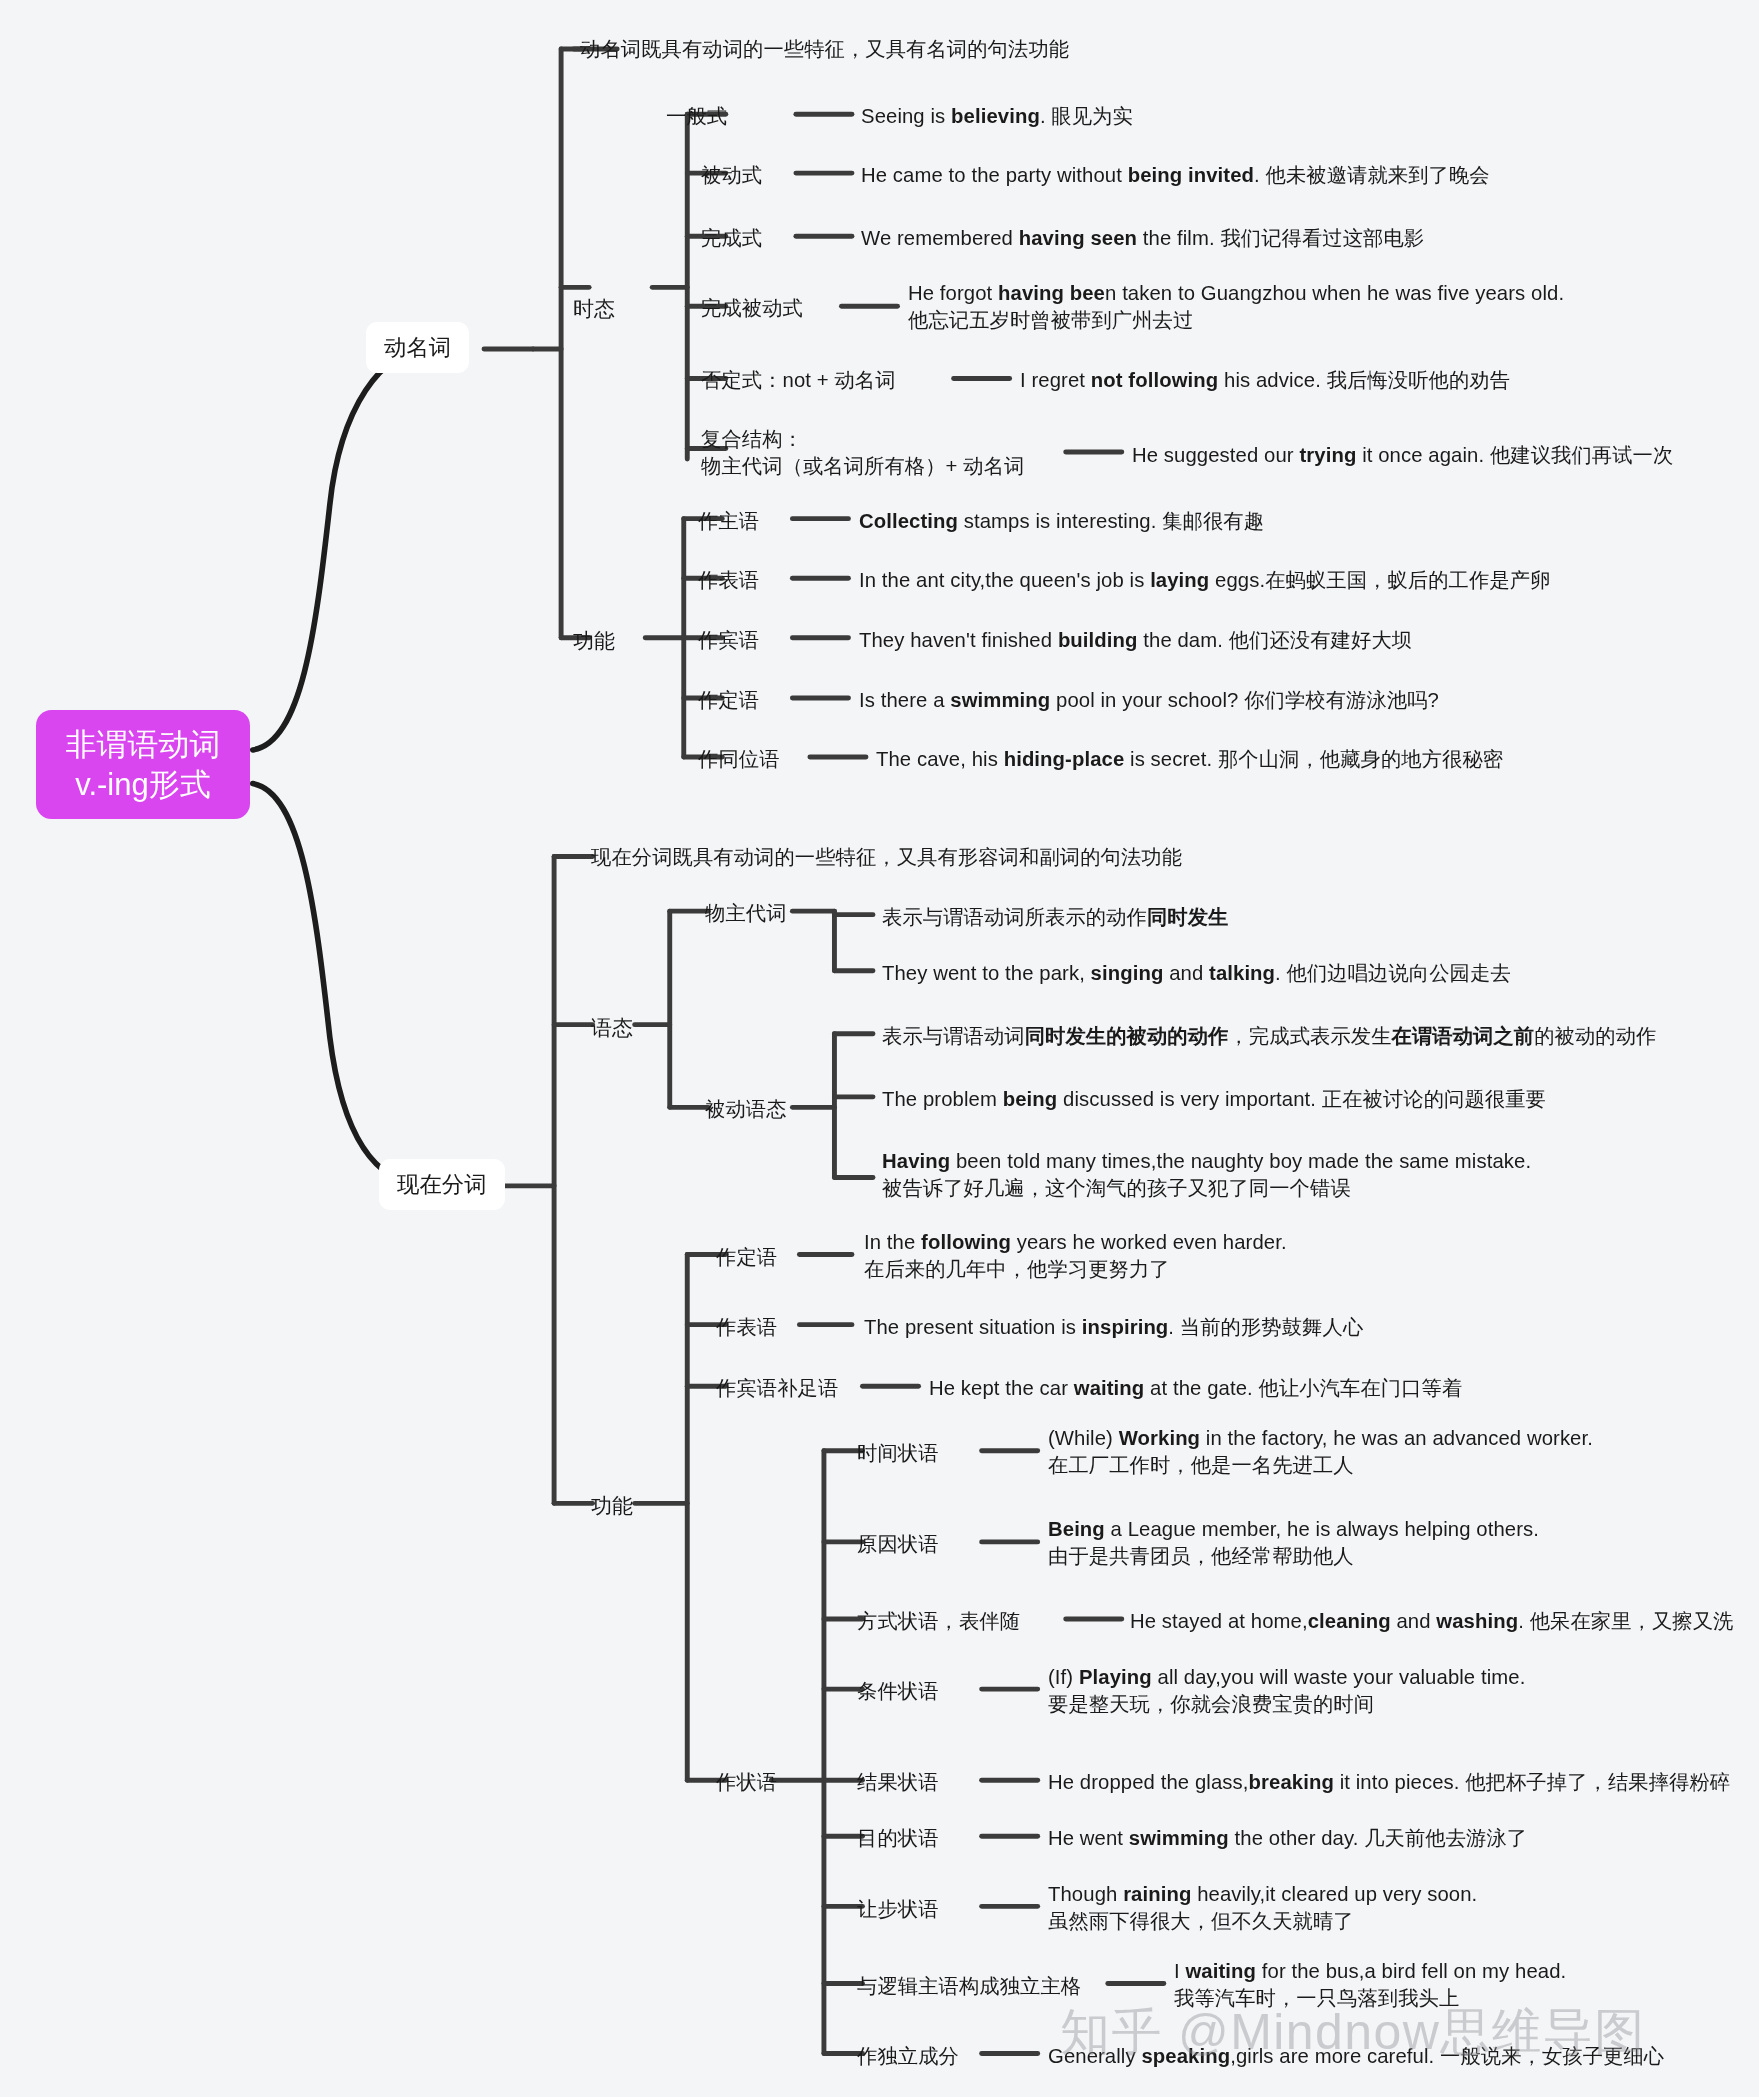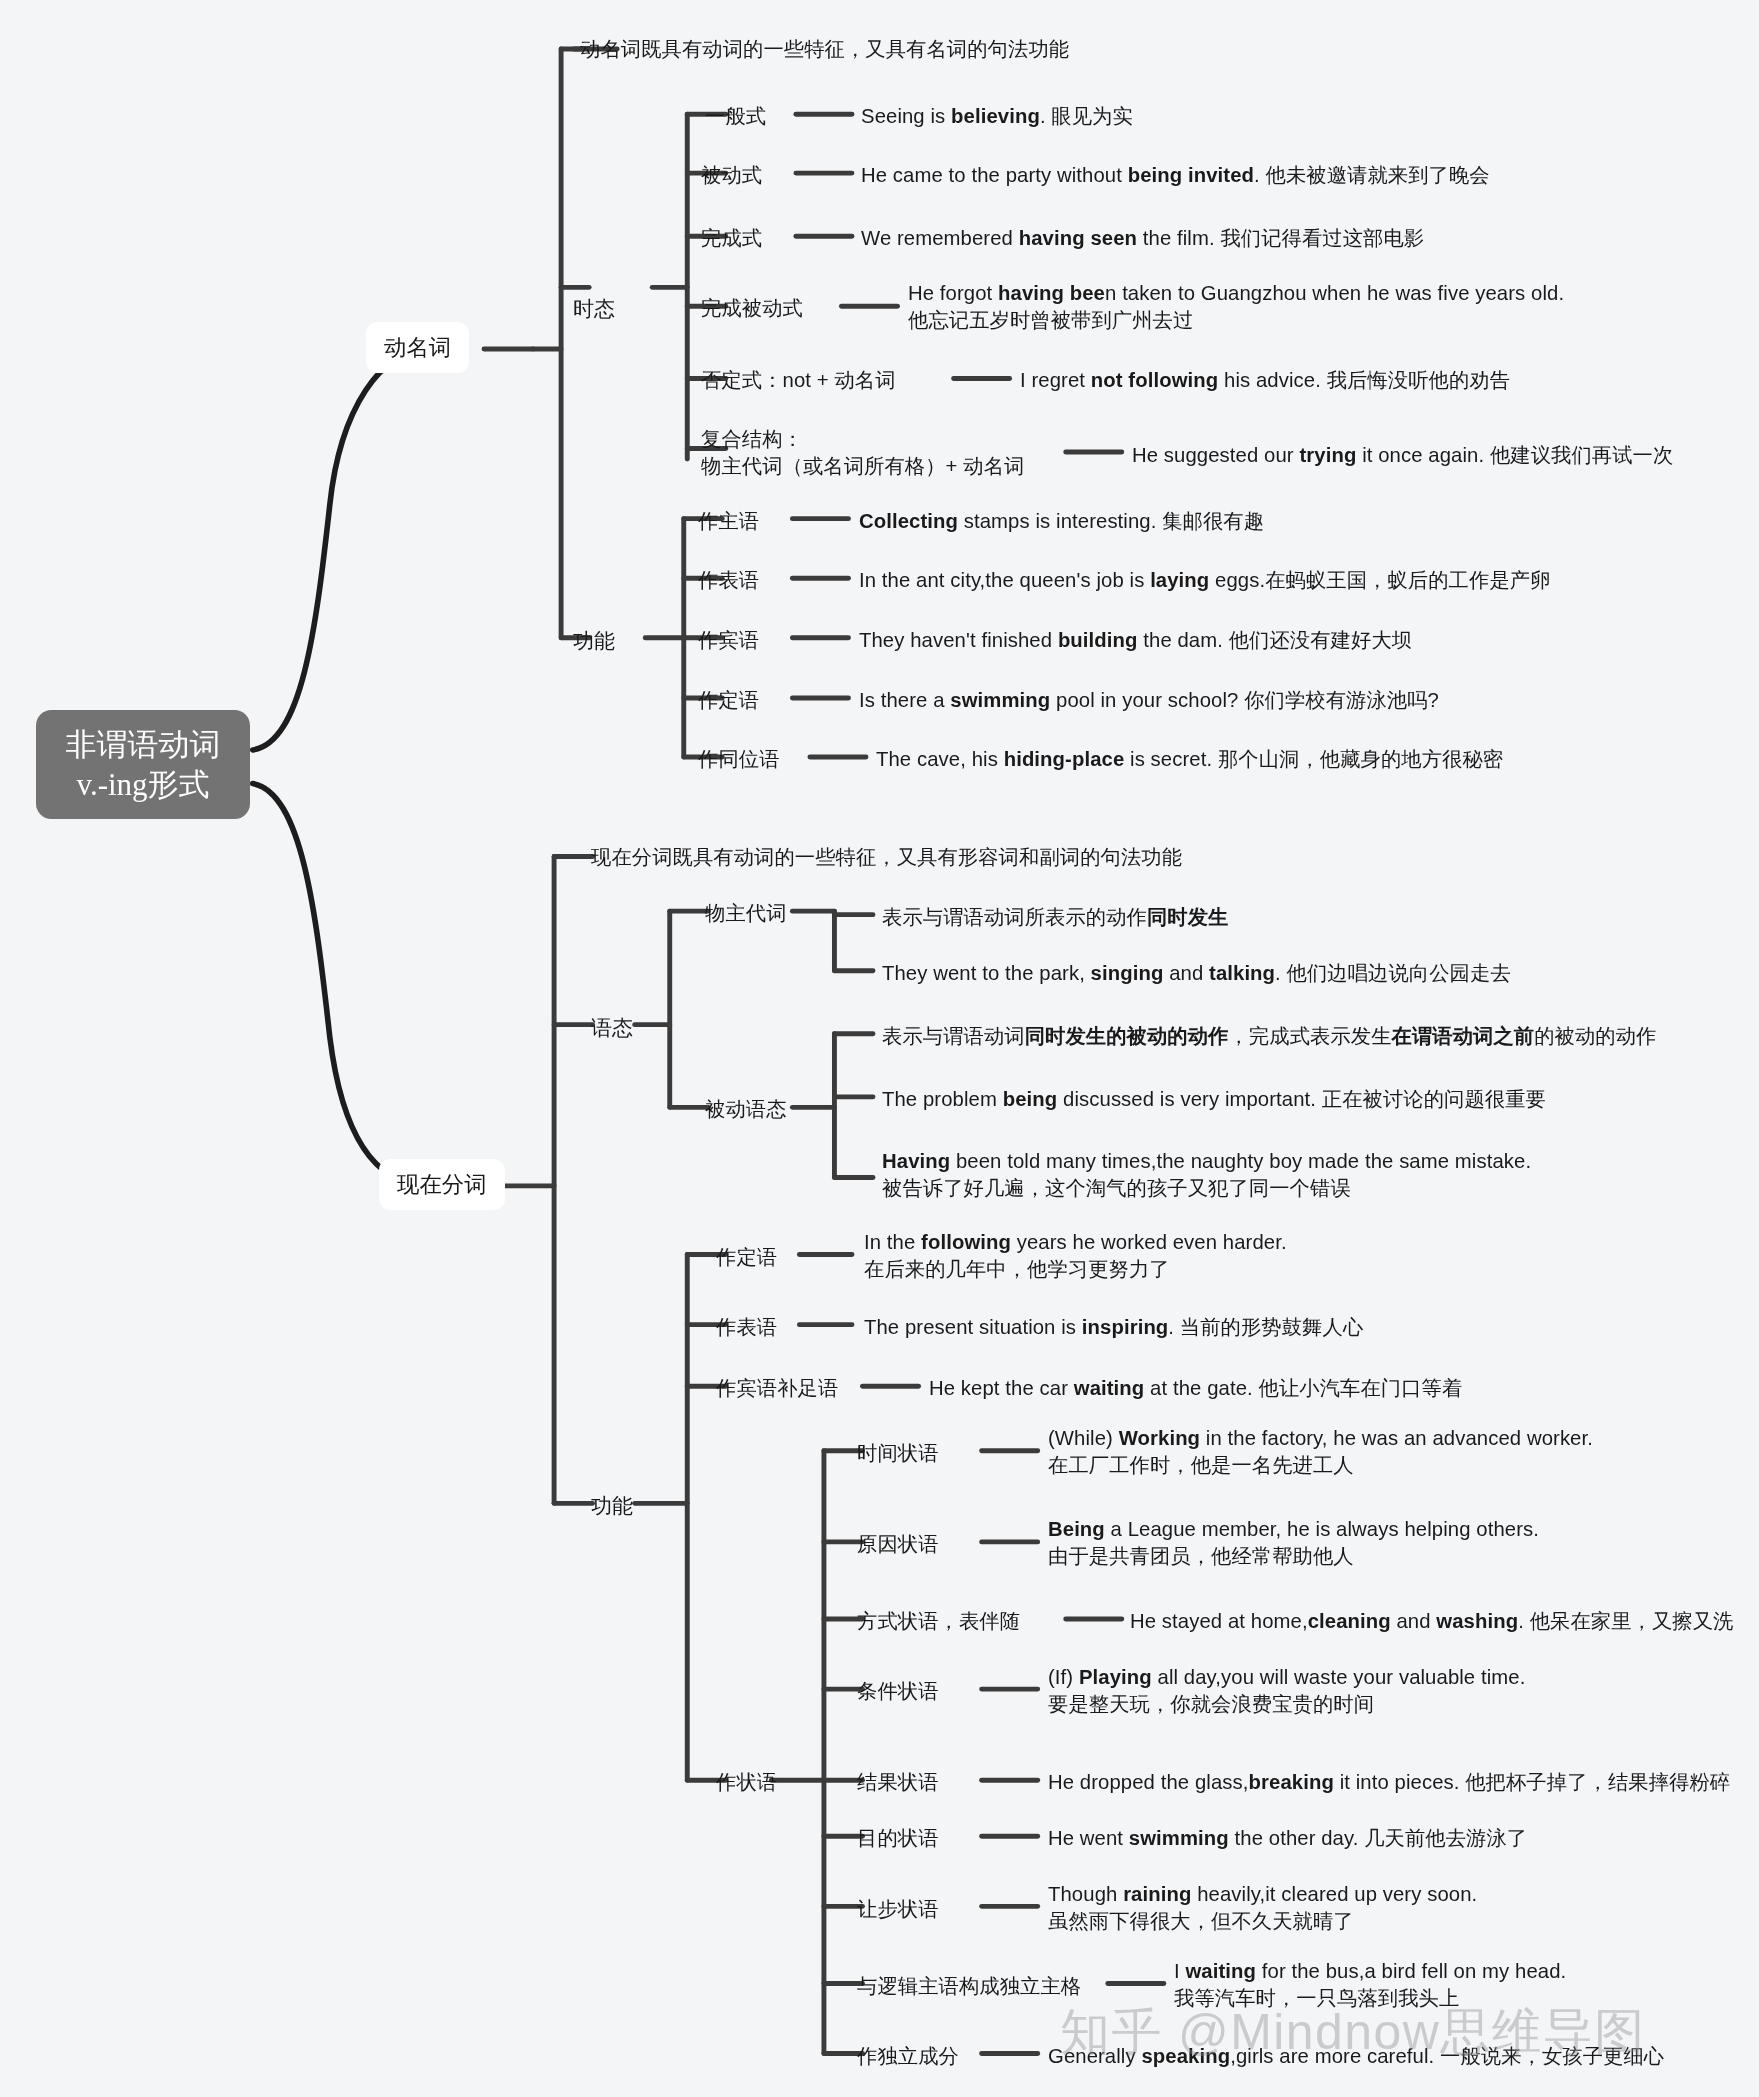--- a/index.html
+++ b/index.html
@@ -168,31 +168,31 @@
     <line x1="1400" y1="2200" x2="1480" y2="2200"></line>
     <line x1="1520" y1="2310" x2="1600" y2="2310"></line>
     <line x1="1400" y1="2410" x2="1480" y2="2410"></line>
     <line x1="1400" y1="2540" x2="1480" y2="2540"></line>
     <line x1="1400" y1="2620" x2="1480" y2="2620"></line>
     <line x1="1400" y1="2720" x2="1480" y2="2720"></line>
     <line x1="1580" y1="2830" x2="1660" y2="2830"></line>
     <line x1="1400" y1="2930" x2="1480" y2="2930"></line>
   </svg>
 
-  <div class="root" style="background: #737373; font-family: Liberation Serif, serif;">非谓语动词
+  <div class="root" style="background: #d946ef;">非谓语动词
 v.-ing形式</div>
 
   <div class="pill" style="left:366px; top:322px;">动名词</div>
 
   <div class="node leaf" style="left:580px; top:36px; max-width:911px;">动名词既具有动词的一些特征，又具有名词的句法功能</div>
 
   <div class="node lbl2" style="left:573px; top:276px;margin-top:19px;">时态</div>
   <div class="node lbl2" style="left:573px; top:627px;">功能</div>
 
-  <div class="node lbl3" style="left:705px; top:103px;font-family:Liberation Serif, serif;">一般式</div>
+  <div class="node lbl3" style="left:666px; top:103px;font-family:Liberation Serif, serif;">一般式</div>
   <div class="node leaf" style="left:861px; top:103px; max-width:841px;">Seeing is <b>believing</b>. 眼见为实</div>
 
   <div class="node lbl3" style="left:701px; top:162px;">被动式</div>
   <div class="node leaf" style="left:861px; top:162px; max-width:841px;">He came to the party without <b>being invited</b>. 他未被邀请就来到了晚会</div>
 
   <div class="node lbl3" style="left:701px; top:225px;">完成式</div>
   <div class="node leaf" style="left:861px; top:225px; max-width:841px;">We remembered <b>having seen</b> the film. 我们记得看过这部电影</div>
 
   <div class="node lbl3" style="left:701px; top:295px;">完成被动式</div>
   <div class="node leaf" style="left:908px; top:280px; max-width:806px;">He forgot <b>having bee</b>n taken to Guangzhou when he was five years old.<br>他忘记五岁时曾被带到广州去过</div>

